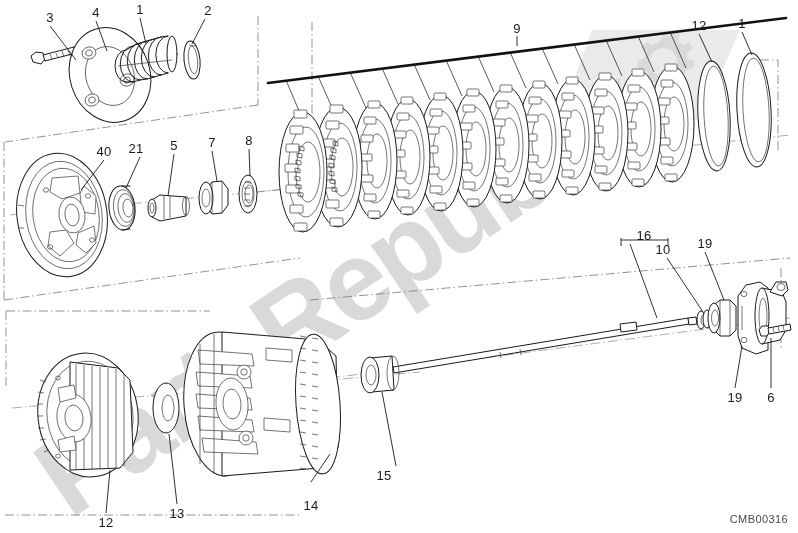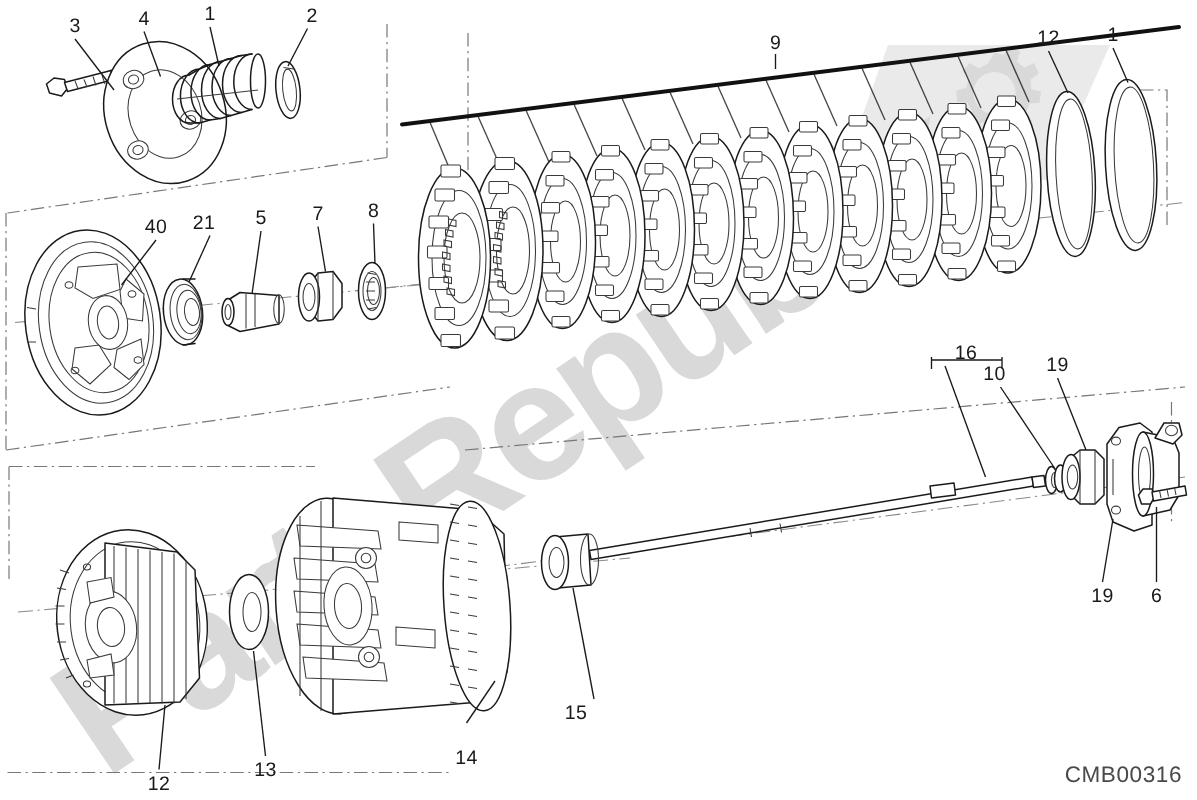--- a/index.html
+++ b/index.html
@@ -4,21 +4,21 @@
 <title>Clutch Parts Diagram</title>
 <style>
   html,body{margin:0;padding:0;background:#fff;}
   body{width:798px;height:533px;overflow:hidden;
        font-family:"Liberation Sans",sans-serif;}
   #stage{position:relative;width:798px;height:533px;background:#ffffff;}
   #stage svg{position:absolute;left:0;top:0;}
   .callout{position:absolute;font-family:"Liberation Sans",sans-serif;
            font-size:13px;color:#1a1a1a;white-space:nowrap;
            transform:translate(-50%,-50%);letter-spacing:.2px;}
-  #diagcode{position:absolute;right:10px;bottom:8px;font-size:15px;
+  #diagcode{position:absolute;right:10px;bottom:8px;font-size:11px;
             color:#4a4a4a;letter-spacing:.4px;}
 </style>
 </head>
 <body>
 
 <div id="stage">
 
 <svg width="798" height="533" viewBox="0 0 798 533">
   <defs>
     <style>

